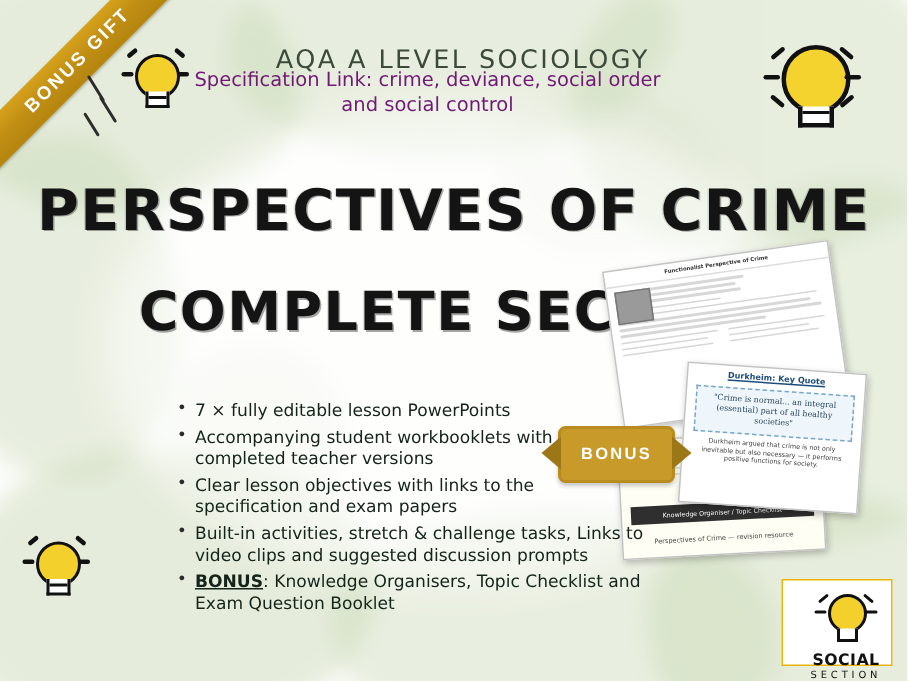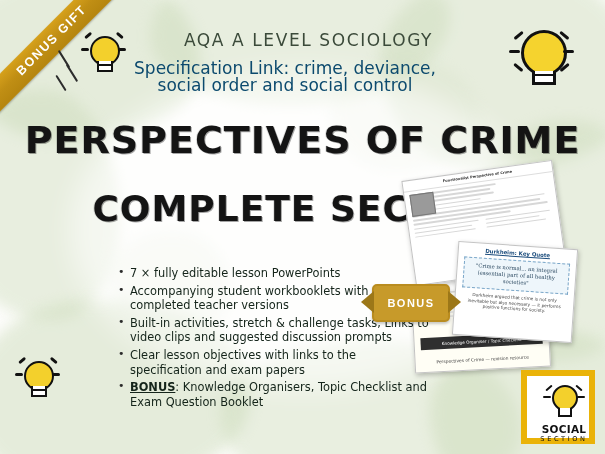--- a/index.html
+++ b/index.html
@@ -79,26 +79,26 @@
     top: 30px;
     text-align: center;
     font-size: 17px;
     letter-spacing: 1.6px;
     color: #3b4a3a;
     font-family: "DejaVu Sans", sans-serif;
   }
   .spec {
     position: absolute;
     left: 120px;
-    top: 60px;
+    top: 45px;
     width: 330px;
     text-align: center;
-    font-size: 17px;
+    font-size: 13px;
     line-height: 17px;
-    color: #0c4a6e;
+    color: #701a75;
     font-family: "DejaVu Sans", sans-serif;
   }
 
   
   .title1, .title2 {
     position: absolute;
     left: 0; right: 0;
     text-align: center;
     color: #141414;
     font-family: "DejaVu Sans", sans-serif;
@@ -340,22 +340,22 @@
     padding: 0 3px;
     box-sizing: border-box;
   }
 
   
   .logo {
     position: absolute;
     right: 10px;
     bottom: 10px;
     width: 74px;
-    height: 74px;
-    border: 6px solid #eab308;
+    height: 58px;
+    border: 1px solid #eab308;
     background: #fff;
     box-sizing: border-box;
     text-align: center;
     padding-left: 12px;
   }
   .logo .lg-bulb {
     position: relative;
     margin: 9px auto 0 auto;
     width: 30px; height: 34px;
   }
@@ -501,22 +501,22 @@
     <div class="quote-head">
       <span class="quote-under">Durkheim: Key Quote</span>
     </div>
     <div class="quote-box">"Crime is normal... an integral (essential) part of all healthy societies"</div>
     <div style="font-size:4.3px; line-height:5.6px; color:#444; padding:0 6px; text-align:center; font-family:'DejaVu Sans', sans-serif;">Durkheim argued that crime is not only inevitable but also necessary — it performs positive functions for society.</div>
   </div>
 
   <ul class="includes-list">
     <li>7 × fully editable lesson PowerPoints</li>
     <li>Accompanying student workbooklets with completed teacher versions</li>
+    <li>Clear lesson objectives with links to the specification and exam papers</li>
     <li>Built-in activities, stretch &amp; challenge tasks, Links to video clips and suggested discussion prompts</li>
-    <li>Clear lesson objectives with links to the specification and exam papers</li>
     <li><span class="bonus-word">BONUS</span><span>: Knowledge Organisers, Topic Checklist and Exam Question Booklet</span></li>
   </ul>
 
   <div class="bonus-stamp">
     <span>BONUS</span>
   </div>
 
   <div class="logo">
     <div class="lg-bulb">
       <div class="lg-glass"></div>

